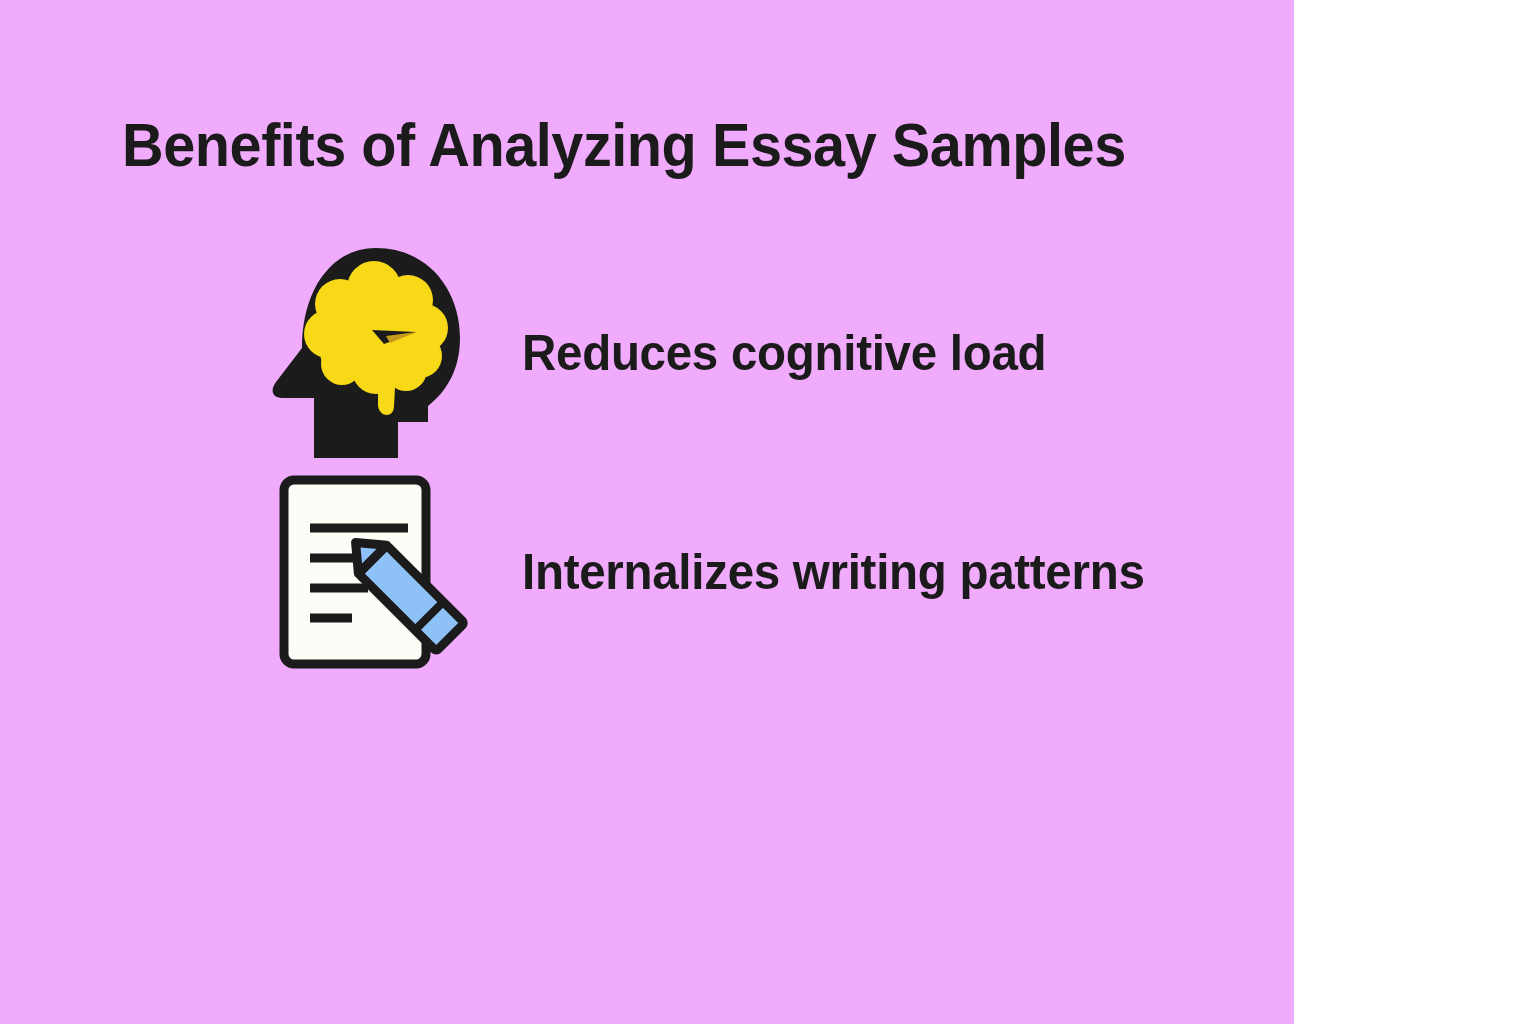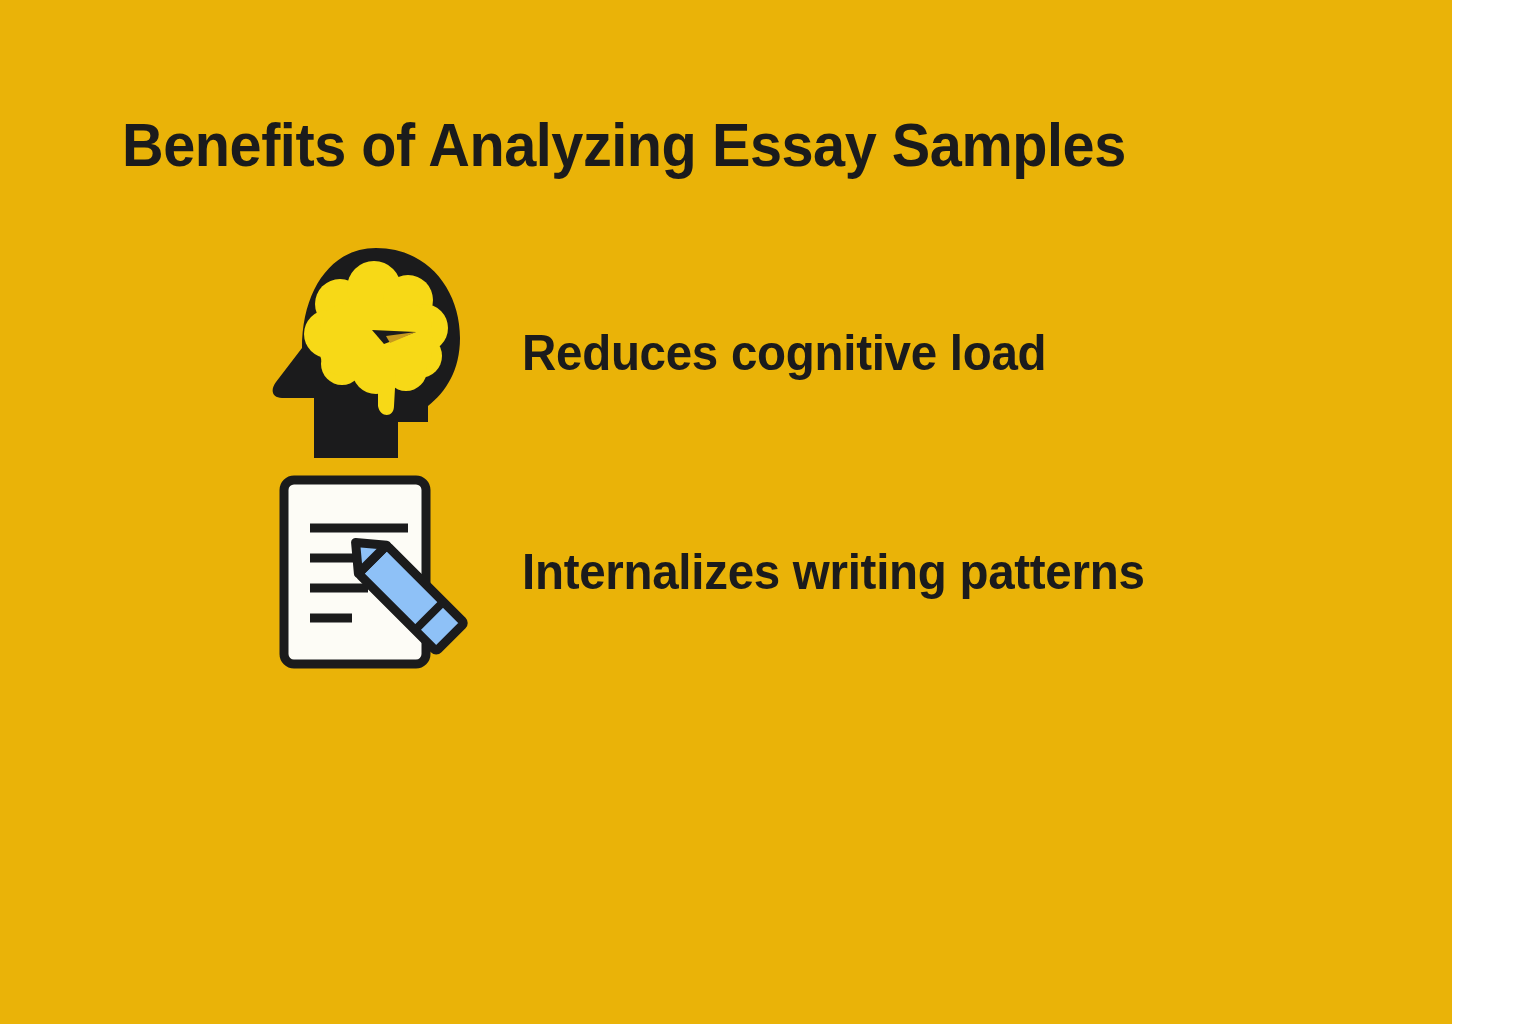--- a/index.html
+++ b/index.html
@@ -8,23 +8,23 @@
   }
   body {
     width: 1536px;
     height: 1024px;
     overflow: hidden;
     font-family: "Liberation Sans", sans-serif;
   }
 
   #canvas {
     position: relative;
-    width: 1452px;
+    width: 1294px;
     height: 1024px;
-    background: #eab308;
+    background: #f0abfc;
   }
 
   
   #page-title {
     position: absolute;
     left: 122px;
     top: 108px;
     font-size: 62px;
     line-height: 74px;
     font-weight: 700;

